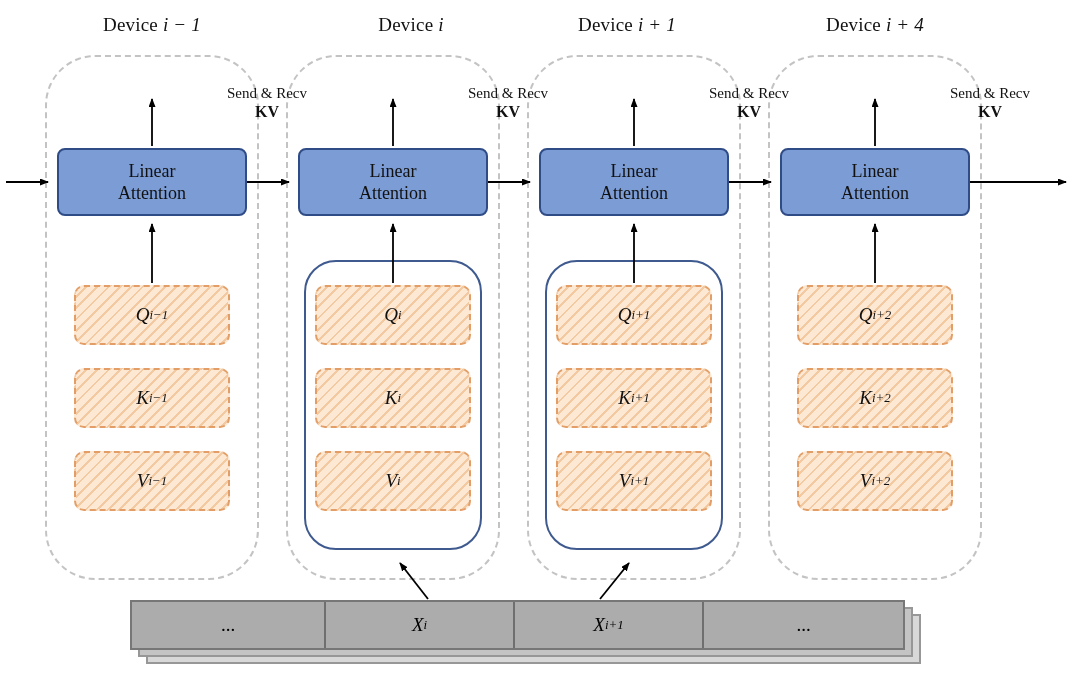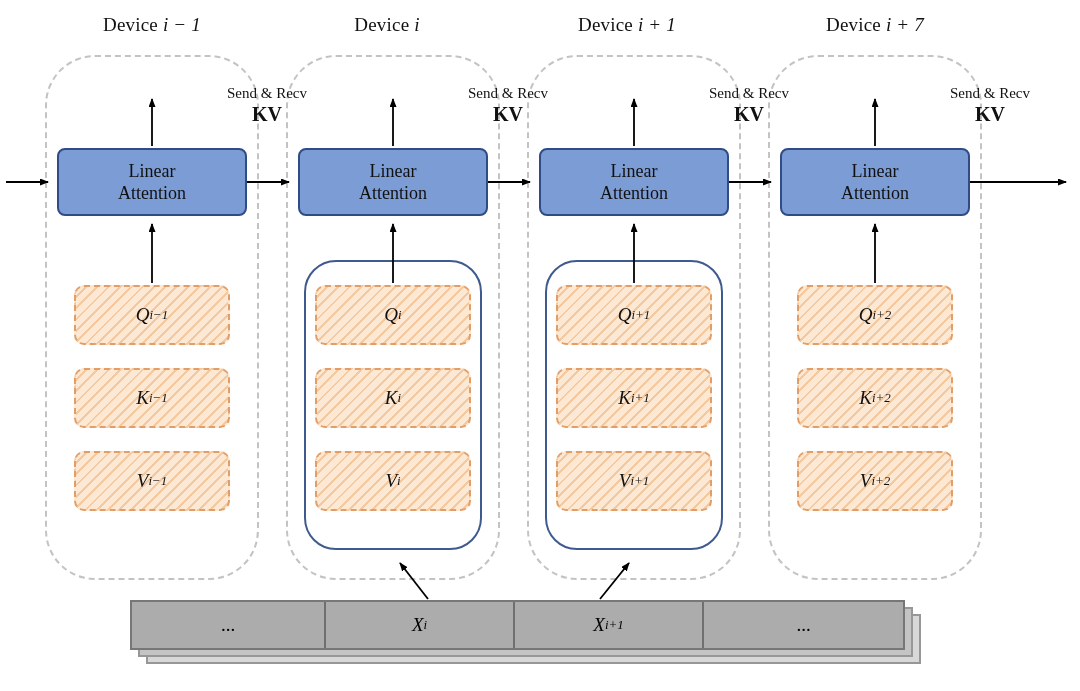--- a/index.html
+++ b/index.html
@@ -15,21 +15,21 @@
   .math { font-style:italic; }
   sub { font-size:0.68em; font-style:italic; }
 
   .attn-box { position:absolute; top:148px; width:190px; height:68px;
     background:#7B9CD4; border:2px solid #2F4C87; border-radius:8px;
     display:flex; align-items:center; justify-content:center; text-align:center;
     font-size:18px; line-height:1.25; padding:0 34px; }
 
   .comm { position:absolute; top:84px; width:130px; text-align:center; line-height:1.2; }
   .send-recv { font-size:15px; white-space:nowrap; }
-  .kv { font-weight:bold; font-size:20px; }
+  .kv { font-weight:bold; font-size:16px; }
 
   .qkv-container { position:absolute; top:260px; width:178px; height:290px;
     border:2px solid #3F5A8F; border-radius:32px; background:transparent; }
 
   .block { position:absolute; width:156px; height:60px;
     border:2px dashed #E29E66; border-radius:10px;
     display:flex; align-items:center; justify-content:center; font-size:19px;
     background:repeating-linear-gradient(135deg, #FDE8D3 0px, #FDE8D3 6px, #F3C9A2 6px, #F3C9A2 8px); }
   .block.q { top:285px; } .block.k { top:368px; } .block.v { top:451px; }
 
@@ -46,23 +46,23 @@
 
   .arrows { position:absolute; left:0; top:0; width:1080px; height:691px;
     pointer-events:none; }
 </style>
 </head>
 <body>
 
 <div class="canvas">
 
   <div class="device-title" style="left:45px"><span>Device</span> <span class="math">i − 1</span></div>
-  <div class="device-title" style="left:280px"><span>Device</span> <span class="math">i</span></div>
+  <div class="device-title" style="left:304px"><span>Device</span> <span class="math">i</span></div>
   <div class="device-title" style="left:520px"><span>Device</span> <span class="math">i + 1</span></div>
-  <div class="device-title" style="left:768px"><span>Device</span> <span class="math">i + 7</span></div>
+  <div class="device-title" style="left:768px"><span>Device</span> <span class="math">i + 4</span></div>
 
   <div class="device-boundary" style="left:45px"></div>
   <div class="device-boundary" style="left:286px"></div>
   <div class="device-boundary" style="left:527px"></div>
   <div class="device-boundary" style="left:768px"></div>
 
   <div class="comm" style="left:202px">
     <div class="send-recv">Send &amp; Recv</div>
     <div class="kv">KV</div>
   </div>

